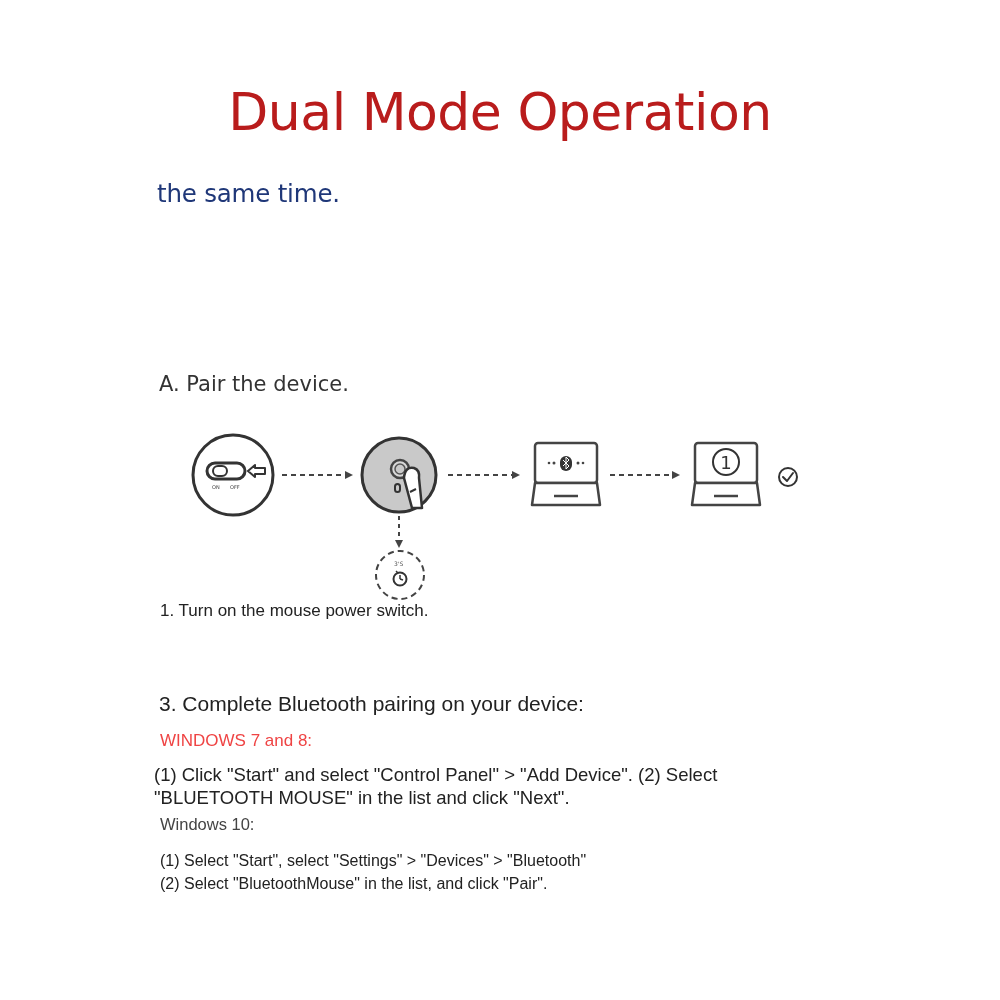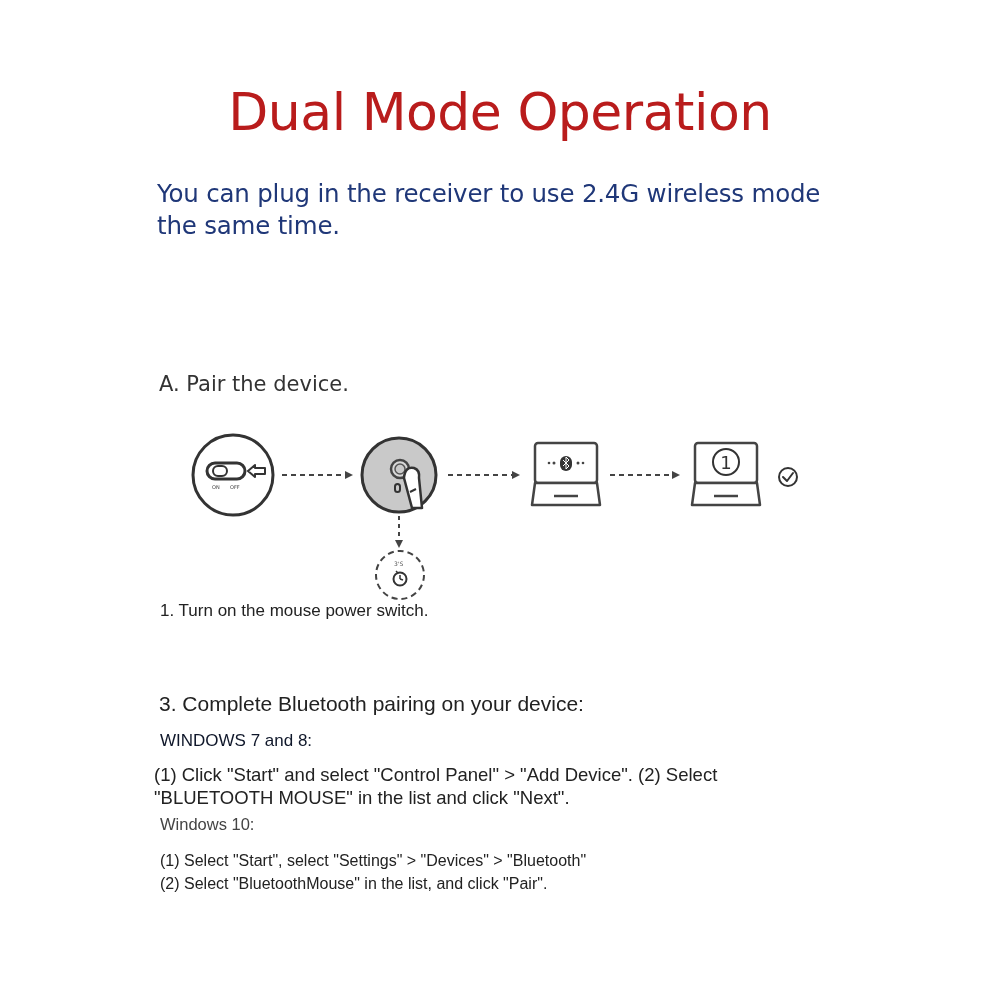--- a/index.html
+++ b/index.html
@@ -34,21 +34,21 @@
     .step2 {
       position: absolute; left: 159px; top: 636px; width: 700px;
       font-size: 17.5px; line-height: 24px; color: #222;
     }
     .step3 {
       position: absolute; left: 159px; top: 692px;
       font-size: 21px; color: #222;
     }
     .os-label-1 {
       position: absolute; left: 160px; top: 731px;
-      font-size: 17px; color: #0f172a;
+      font-size: 17px; color: #ef4444;
     }
     .win78 {
       position: absolute; left: 154px; top: 763px; width: 680px;
       font-size: 18.5px; line-height: 23px; color: #222;
     }
     .os-label-2 {
       position: absolute; left: 160px; top: 815px;
       font-size: 16.5px; color: #444;
     }
     .win10 {
@@ -56,21 +56,20 @@
       font-size: 16px; line-height: 23px; color: #222;
     }
     .line { display: block; white-space: nowrap; }
   </style>
 </head>
 <body>
 
 <div class="title">Dual Mode Operation</div>
 
 <div class="subtitle">
-  <span class="line">You can plug in the receiver to use 2.4G wireless mode</span>
   <span class="line">the same time.</span>
 </div>
 
 <div class="section-label">A. Pair the device.</div>
 
 <div class="diagram">
   <svg width="1000" height="620" viewBox="0 0 1000 620" xmlns="http://www.w3.org/2000/svg">
 
     <g>
       <circle cx="233" cy="475" r="40" fill="#fff" stroke="#333" stroke-width="3"></circle>

